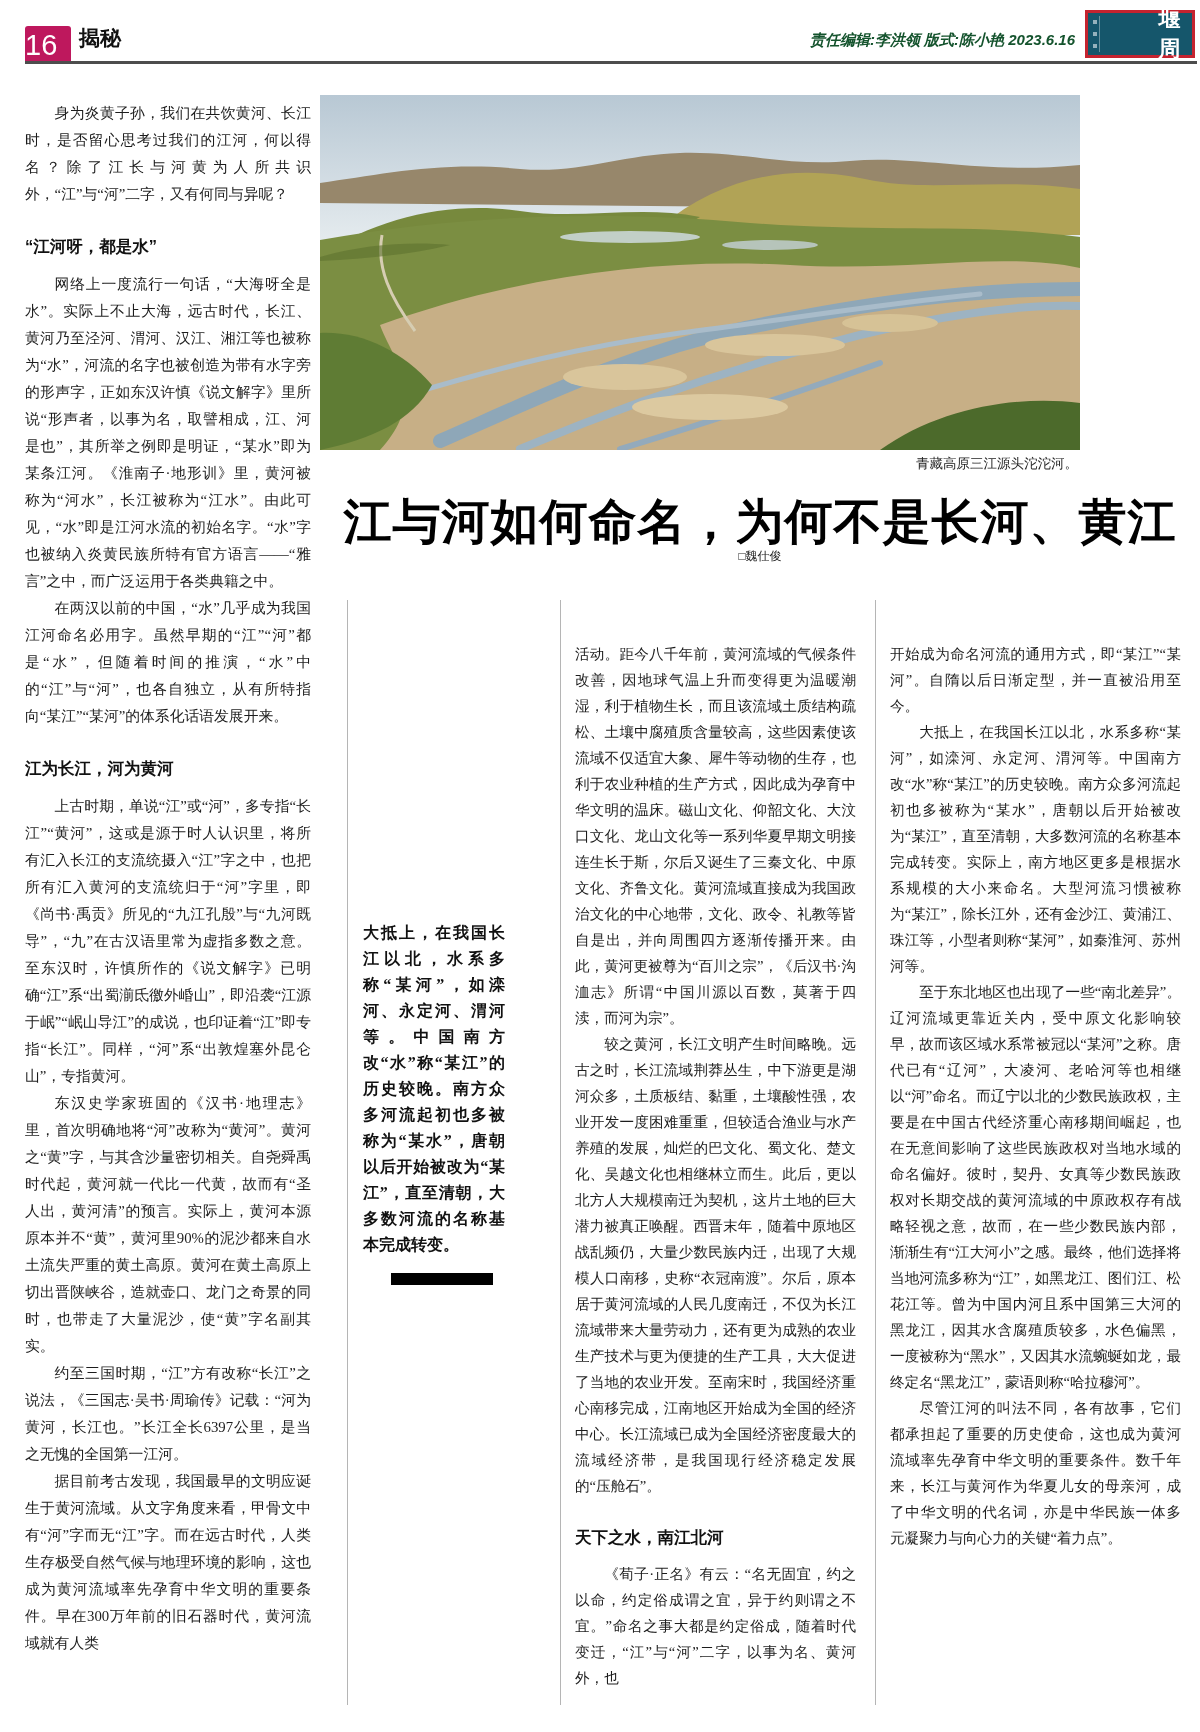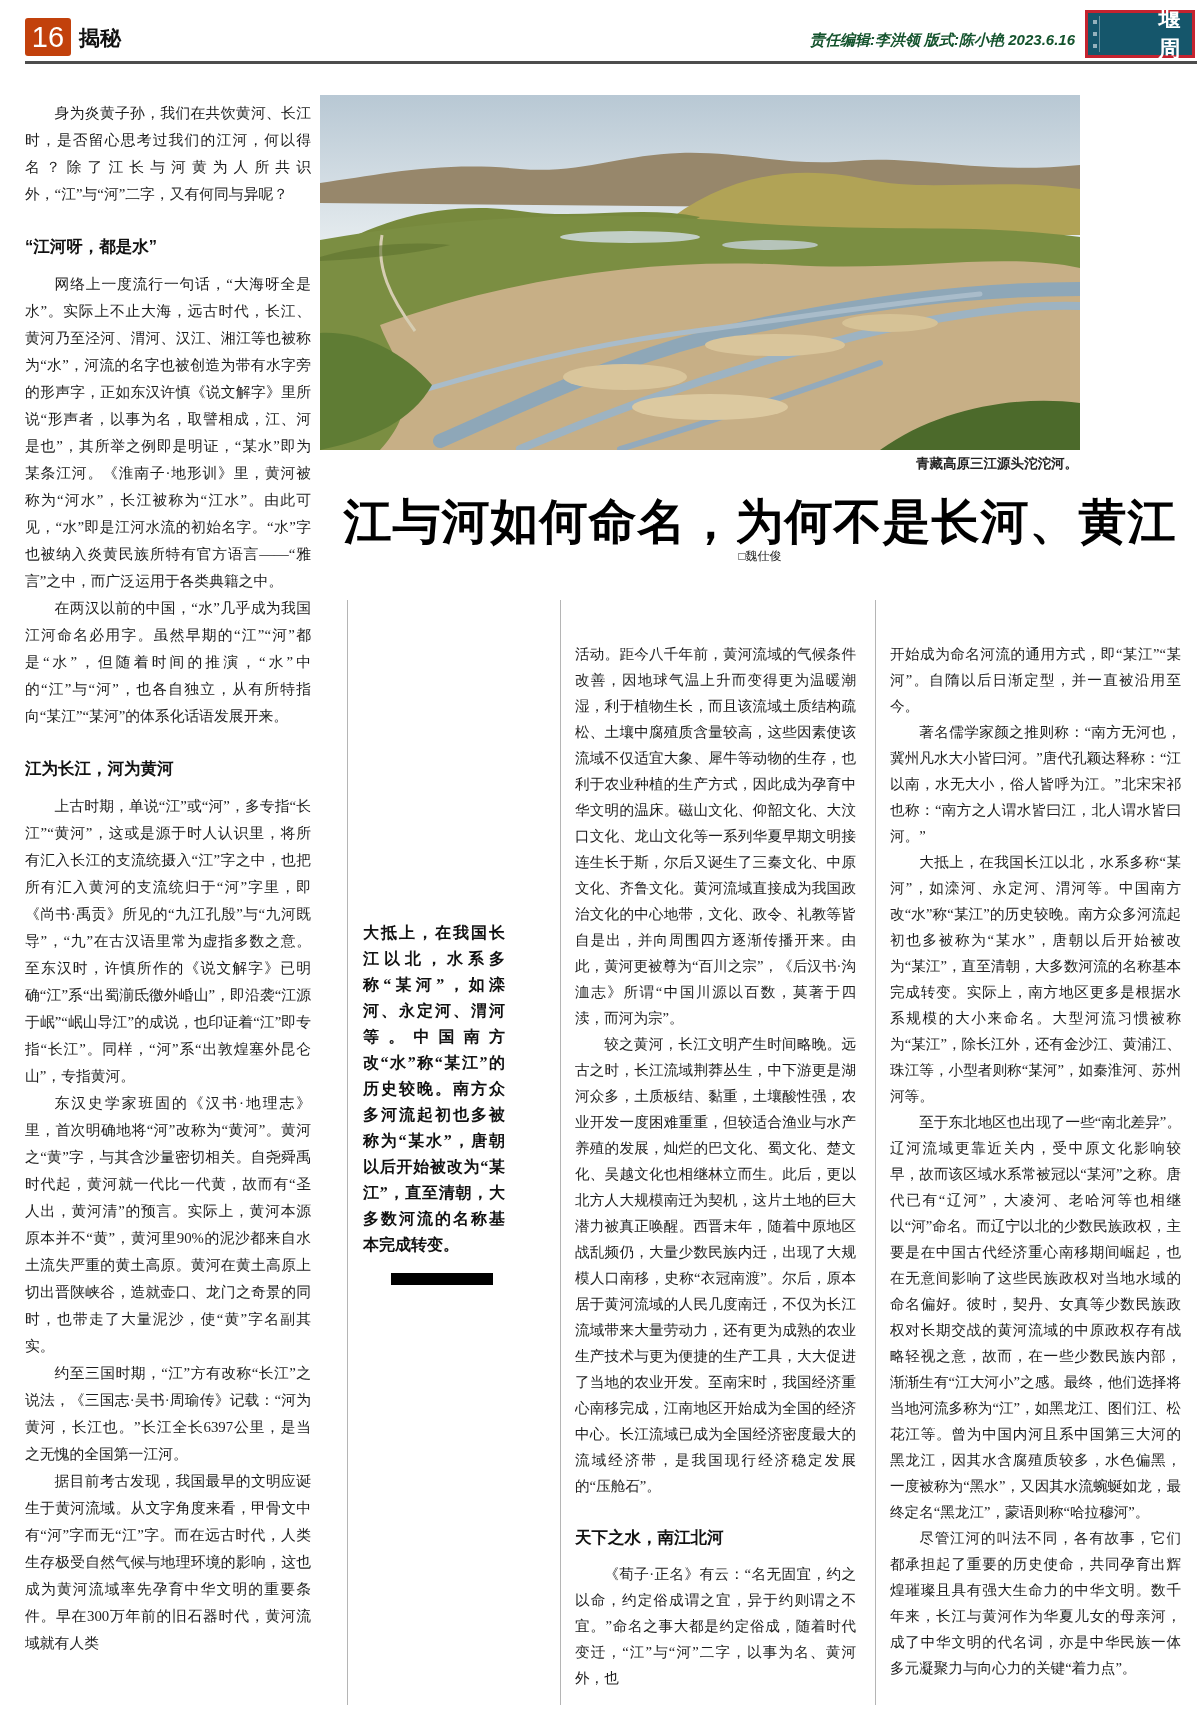--- a/index.html
+++ b/index.html
@@ -1,21 +1,21 @@
 <!DOCTYPE html>
 <html><head>
 <meta charset="utf-8">
 <style>
   html,body{margin:0;padding:0;background:#ffffff;}
   .page{position:relative;width:1200px;height:1732px;background:#ffffff;overflow:hidden;
         font-family:"Liberation Serif", serif;color:#1c1c1c;}
   
-  .hdr-pagebox{position:absolute;left:25px;top:18px;width:46px;height:38px;background:#c2410c;
+  .hdr-pagebox{position:absolute;left:25px;top:26px;width:46px;height:38px;background:#be185d;
         border-radius:3px;color:#fff;font-family:"Liberation Sans",sans-serif;font-size:29px;
-        font-weight:400;display:flex;align-items:center;justify-content:center;}
+        font-weight:400;display:flex;align-items:center;}
   .hdr-section{position:absolute;left:79px;top:24px;font-family:"Liberation Sans",sans-serif;
         font-size:21px;font-weight:700;color:#111;}
   .hdr-editors{position:absolute;left:600px;top:31px;width:475px;text-align:right;
         font-family:"Liberation Sans",sans-serif;font-style:italic;font-weight:600;
         font-size:15px;color:#14532d;}
   .hdr-logo{position:absolute;left:1085px;top:10px;width:110px;height:48px;background:#15566b;
         border:3px solid #c4232f;box-sizing:border-box;display:flex;align-items:center;gap:48px;}
   .hdr-logo .side{width:9px;height:36px;margin-left:2px;border-right:1px solid rgba(255,255,255,.35);
         display:flex;flex-direction:column;justify-content:space-around;align-items:center;}
   .hdr-logo .side i{display:block;width:4px;height:4px;background:rgba(255,255,255,.55);}
@@ -31,21 +31,21 @@
   .leftcol{left:25px;top:100px;width:286px;height:1610px;font-size:14.8px;line-height:27px;}
   .midcol{left:575px;top:641px;width:281px;height:1082px;font-size:14.6px;line-height:26px;}
   .rightcol{left:890px;top:641px;width:291px;height:1082px;font-size:14.6px;line-height:26px;}
   
   .quote{position:absolute;left:363px;top:920px;width:142px;font-size:16px;line-height:26px;
         font-weight:700;text-align:justify;color:#111;}
   .quote-bar{width:102px;height:12px;background:#000;margin:15px 0 0 28px;}
   
   .photo{position:absolute;left:320px;top:95px;width:760px;height:355px;overflow:hidden;}
   .caption{position:absolute;left:700px;top:455px;width:378px;text-align:right;
-        font-family:"Liberation Sans",sans-serif;font-weight:700;font-size:13.5px;color:#222;}
+        font-family:"Liberation Sans",sans-serif;font-weight:400;font-size:13.5px;color:#222;}
   .headline{position:absolute;left:340px;top:490px;width:840px;text-align:center;
         font-size:48px;font-weight:900;letter-spacing:1px;color:#000;}
   .byline{position:absolute;left:340px;top:548px;width:840px;text-align:center;
         font-size:12px;color:#222;}
   
   .vrule{position:absolute;top:600px;width:1px;height:1105px;background:#b5b5b5;}
   .vrule.v1{left:347px;} .vrule.v2{left:560px;} .vrule.v3{left:875px;}
 </style>
 </head>
 <body>
@@ -125,19 +125,18 @@
 
   <div class="col midcol">
     <p class="noind">活动。距今八千年前，黄河流域的气候条件改善，因地球气温上升而变得更为温暖潮湿，利于植物生长，而且该流域土质结构疏松、土壤中腐殖质含量较高，这些因素使该流域不仅适宜大象、犀牛等动物的生存，也利于农业种植的生产方式，因此成为孕育中华文明的温床。磁山文化、仰韶文化、大汶口文化、龙山文化等一系列华夏早期文明接连生长于斯，尔后又诞生了三秦文化、中原文化、齐鲁文化。黄河流域直接成为我国政治文化的中心地带，文化、政令、礼教等皆自是出，并向周围四方逐渐传播开来。由此，黄河更被尊为“百川之宗”，《后汉书·沟洫志》所谓“中国川源以百数，莫著于四渎，而河为宗”。</p>
     <p>较之黄河，长江文明产生时间略晚。远古之时，长江流域荆莽丛生，中下游更是湖河众多，土质板结、黏重，土壤酸性强，农业开发一度困难重重，但较适合渔业与水产养殖的发展，灿烂的巴文化、蜀文化、楚文化、吴越文化也相继林立而生。此后，更以北方人大规模南迁为契机，这片土地的巨大潜力被真正唤醒。西晋末年，随着中原地区战乱频仍，大量少数民族内迁，出现了大规模人口南移，史称“衣冠南渡”。尔后，原本居于黄河流域的人民几度南迁，不仅为长江流域带来大量劳动力，还有更为成熟的农业生产技术与更为便捷的生产工具，大大促进了当地的农业开发。至南宋时，我国经济重心南移完成，江南地区开始成为全国的经济中心。长江流域已成为全国经济密度最大的流域经济带，是我国现行经济稳定发展的“压舱石”。</p>
     <h3>天下之水，南江北河</h3>
     <p>《荀子·正名》有云：“名无固宜，约之以命，约定俗成谓之宜，异于约则谓之不宜。”命名之事大都是约定俗成，随着时代变迁，“江”与“河”二字，以事为名、黄河外，也</p>
   </div>
 
   <div class="col rightcol">
     <p class="noind">开始成为命名河流的通用方式，即“某江”“某河”。自隋以后日渐定型，并一直被沿用至今。</p>
-    <p>著名儒学家颜之推则称：“南方无河也，冀州凡水大小皆曰河。”唐代孔颖达释称：“江以南，水无大小，俗人皆呼为江。”北宋宋祁也称：“南方之人谓水皆曰江，北人谓水皆曰河。”</p>
     <p>大抵上，在我国长江以北，水系多称“某河”，如滦河、永定河、渭河等。中国南方改“水”称“某江”的历史较晚。南方众多河流起初也多被称为“某水”，唐朝以后开始被改为“某江”，直至清朝，大多数河流的名称基本完成转变。实际上，南方地区更多是根据水系规模的大小来命名。大型河流习惯被称为“某江”，除长江外，还有金沙江、黄浦江、珠江等，小型者则称“某河”，如秦淮河、苏州河等。</p>
     <p>至于东北地区也出现了一些“南北差异”。辽河流域更靠近关内，受中原文化影响较早，故而该区域水系常被冠以“某河”之称。唐代已有“辽河”，大凌河、老哈河等也相继以“河”命名。而辽宁以北的少数民族政权，主要是在中国古代经济重心南移期间崛起，也在无意间影响了这些民族政权对当地水域的命名偏好。彼时，契丹、女真等少数民族政权对长期交战的黄河流域的中原政权存有战略轻视之意，故而，在一些少数民族内部，渐渐生有“江大河小”之感。最终，他们选择将当地河流多称为“江”，如黑龙江、图们江、松花江等。曾为中国内河且系中国第三大河的黑龙江，因其水含腐殖质较多，水色偏黑，一度被称为“黑水”，又因其水流蜿蜒如龙，最终定名“黑龙江”，蒙语则称“哈拉穆河”。</p>
-    <p>尽管江河的叫法不同，各有故事，它们都承担起了重要的历史使命，共同孕育出辉煌璀璨且具有强大生命力的中华文明。数千年来，长江与黄河作为华夏儿女的母亲河，成了中华文明的代名词，亦是中华民族一体多元凝聚力与向心力的关键“着力点”。</p>
+    <p>尽管江河的叫法不同，各有故事，它们都承担起了重要的历史使命，这也成为黄河流域率先孕育中华文明的重要条件。数千年来，长江与黄河作为华夏儿女的母亲河，成了中华文明的代名词，亦是中华民族一体多元凝聚力与向心力的关键“着力点”。</p>
   </div>
 
 </div>
 
 </body></html>

